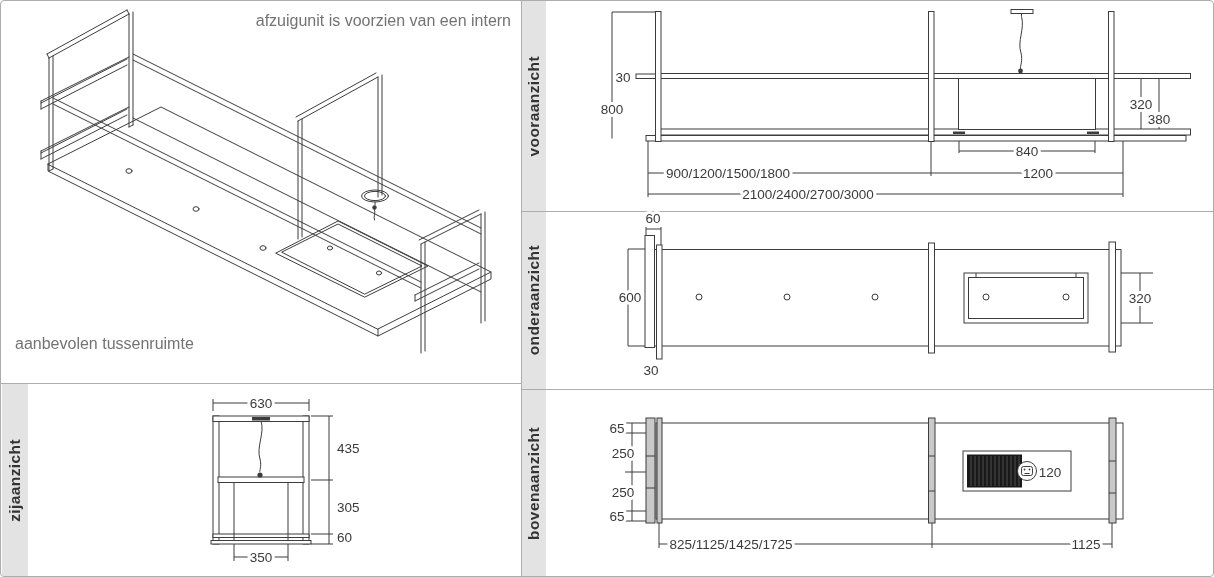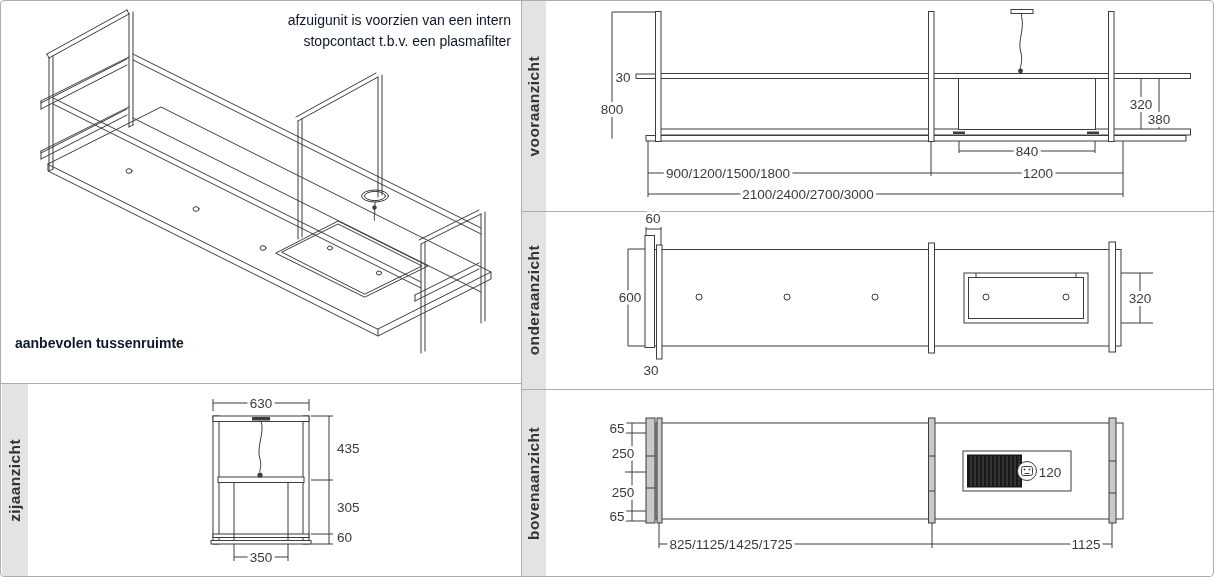--- a/index.html
+++ b/index.html
@@ -9,21 +9,21 @@
     font-family:"Liberation Sans",sans-serif;color:#3a3a3a;overflow:hidden;
   }
   .divider{position:absolute;background:#adadad;}
   .strip{
     position:absolute;background:#e3e3e3;display:flex;align-items:center;justify-content:center;
   }
   .strip-label{
     writing-mode:vertical-rl;transform:rotate(180deg);
     font-size:15.5px;font-weight:bold;color:#333;letter-spacing:0.4px;white-space:nowrap;
   }
-  .note{position:absolute;font-size:14px;line-height:21px;color:#0f172a;}
+  .note{position:absolute;font-size:16px;line-height:21px;color:#737373;}
   .note.right{text-align:right;}
   svg{position:absolute;overflow:visible;}
   .ln{stroke:#3d3d3d;stroke-width:1;fill:none;}
   .fillw{fill:#ffffff;stroke:#3d3d3d;stroke-width:1;}
   .fillg{fill:#c9c9c9;stroke:#3d3d3d;stroke-width:1;}
   .solid{fill:#3d3d3d;stroke:none;}
   .dim{
     font-family:"Liberation Sans",sans-serif;font-size:13.5px;fill:#3a3a3a;
     text-anchor:middle;paint-order:stroke;stroke:#fff;stroke-width:6px;stroke-linejoin:round;
   }
@@ -47,23 +47,22 @@
   </div>
   <div class="strip" style="left:521px;top:389px;width:24px;height:187px;">
     <span class="strip-label">bovenaanzicht</span>
   </div>
   <div class="strip" style="left:1px;top:383px;width:26px;height:193px;">
     <span class="strip-label">zijaanzicht</span>
   </div>
 
   <div class="note right" style="left:210px;top:9px;width:300px;">
     <div>afzuigunit is voorzien van een intern</div>
-    <div>stopcontact t.b.v. een plasmafilter</div>
-  </div>
-  <div class="note" style="left:14px;top:332px;width:380px;font-weight:bold;">
+  </div>
+  <div class="note" style="left:14px;top:332px;width:380px;">
     <div>aanbevolen tussenruimte</div>
   </div>
 
   <svg style="left:4px;top:4px;" width="516" height="374" viewBox="4 4 516 374">
     <g class="ln" stroke-linecap="round">
 
       <path d="M48,57 L48,170 M52,55 L52,168 M48,170 L52,168"></path>
       <path d="M128,13 L128,126 M132,11 L132,124 M128,126 L132,124"></path>
       <path d="M48,57 L128,13 M46,53 L126,9 M46,53 L48,57 M126,9 L128,13"></path>
 

